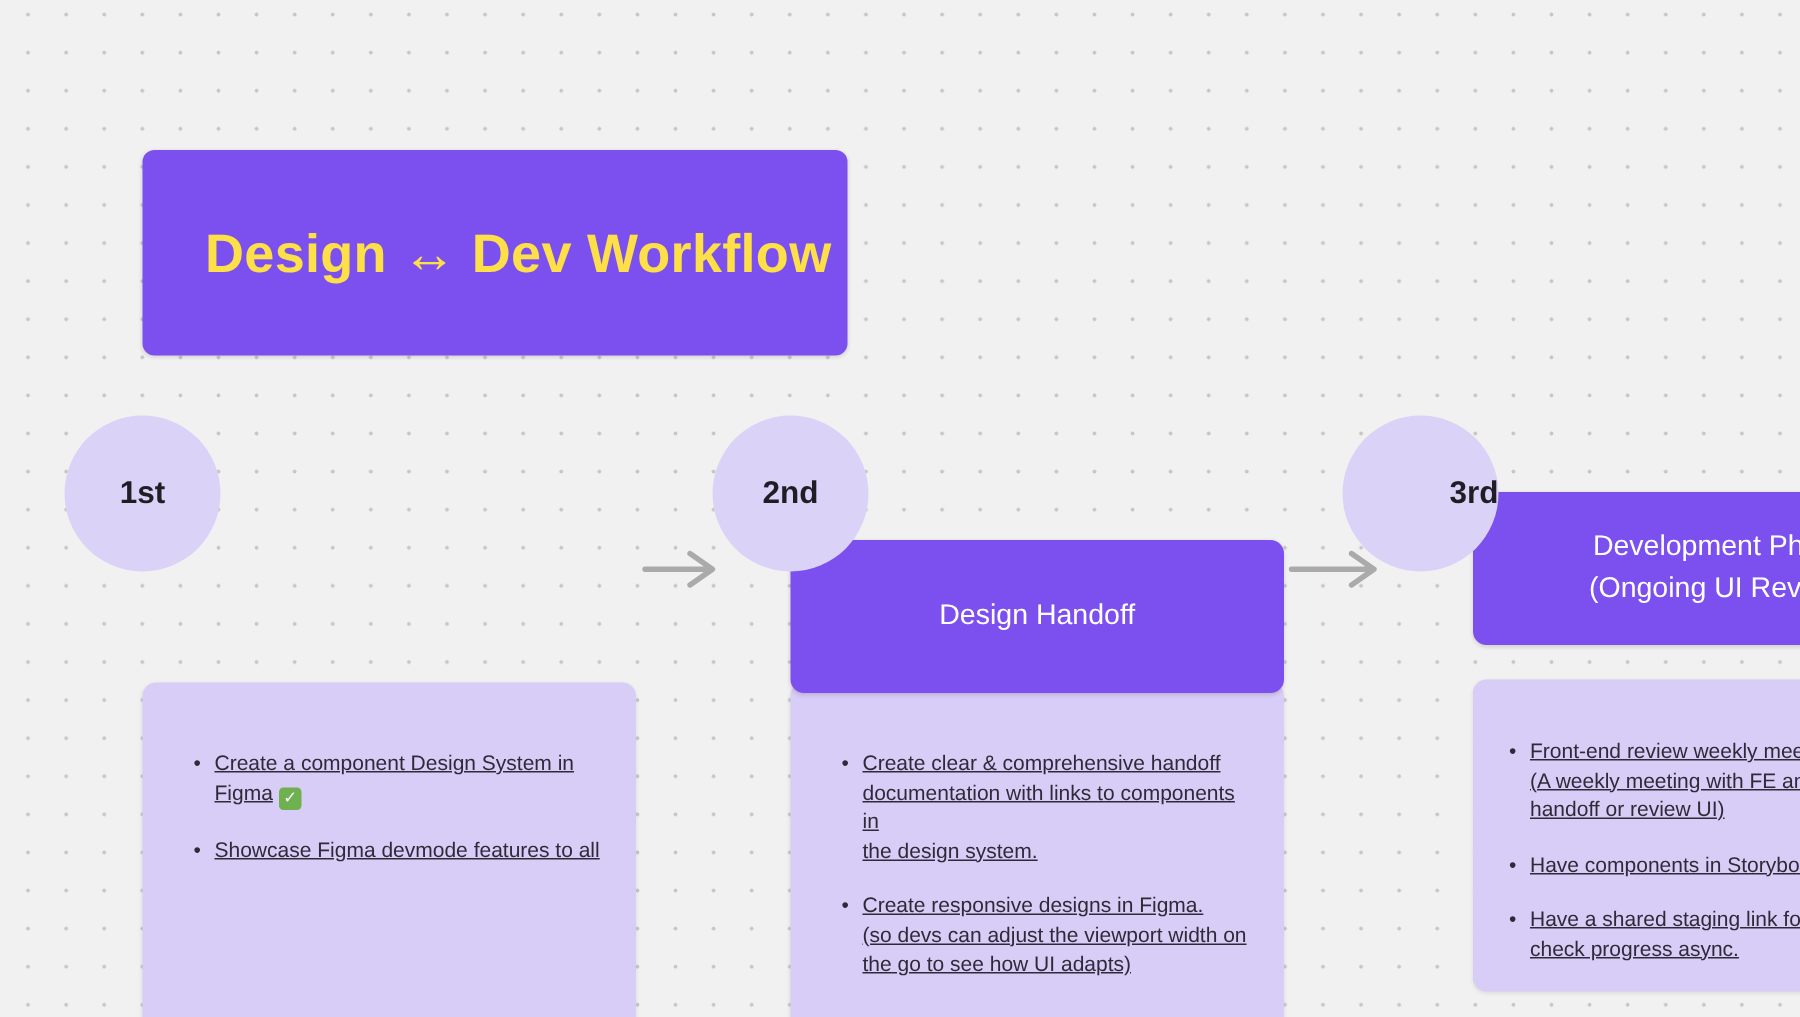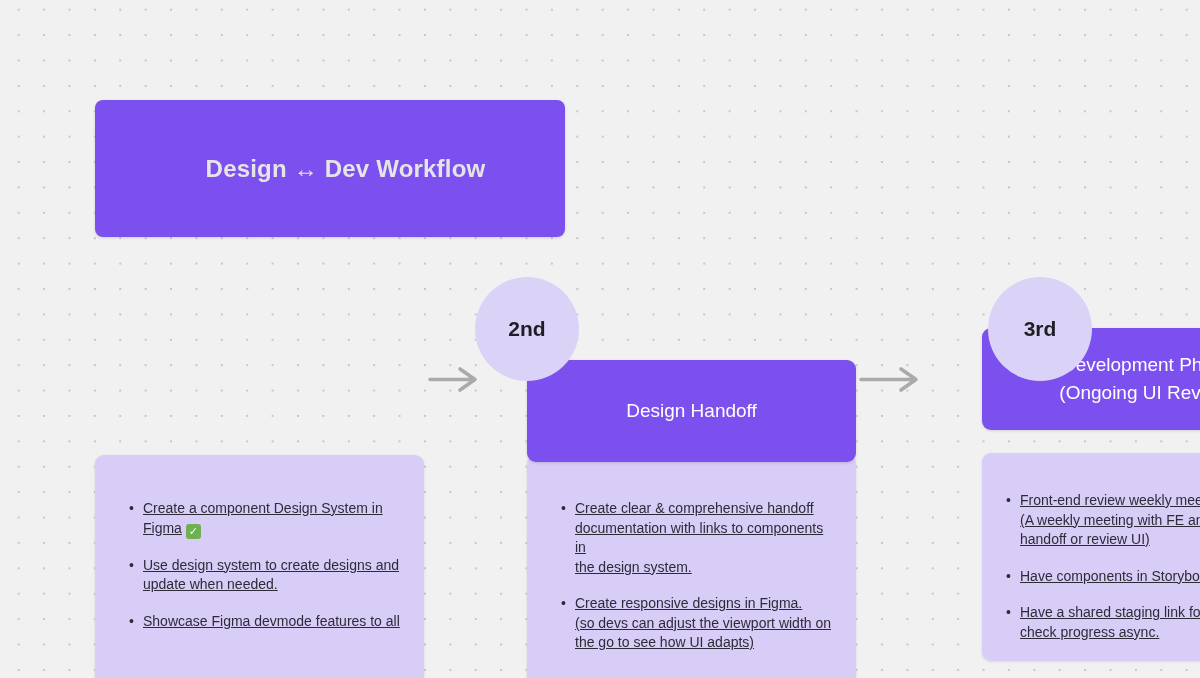--- a/index.html
+++ b/index.html
@@ -21,22 +21,22 @@
   .title-card {
     position: absolute;
     left: 95px; top: 100px;
     width: 470px; height: 137px;
     background: #7C50EF;
     border-radius: 8px;
     display: flex; align-items: center; justify-content: center;
     box-shadow: 0 1px 3px rgba(0,0,0,0.14);
   }
   .title-card .title-text {
-    color: #e5e5e5;
-    font-size: 24px;
+    color: #fde047;
+    font-size: 36px;
     font-weight: 600;
     letter-spacing: 0.2px;
     white-space: pre-line;
     text-align: center;
     margin-left: 31px;
   }
 
   .badge {
     position: absolute;
     width: 104px; height: 104px;
@@ -45,21 +45,21 @@
     display: flex; align-items: center; justify-content: center;
     z-index: 3;
   }
   .badge .badge-text {
     color: #1F1E25;
     font-size: 21px;
     font-weight: 700;
   }
   .badge-1 { left: 43px;  top: 277px; }
   .badge-2 { left: 475px; top: 277px; }
-  .badge-3 { left: 988px; top: 277px; }
+  .badge-3 { left: 895px; top: 277px; justify-content: flex-end; }
 
   .header-card {
     position: absolute;
     top: 328px;
     height: 102px;
     background: #7C50EF;
     border-radius: 9px;
     display: flex; align-items: center; justify-content: center;
     box-shadow: 0 1px 3px rgba(0,0,0,0.14);
     z-index: 2;
@@ -134,26 +134,27 @@
 </style>
 </head>
 <body>
 
 <div class="viewport">
 
   <div class="title-card">
     <div class="title-text">Design ↔ Dev Workflow</div>
   </div>
 
+  <div class="badge badge-1">
+    <span class="badge-text">1st</span>
+  </div>
   <div class="notes-card notes-1">
     <ul>
       <li><span>Create a component Design System in
 Figma</span><span class="check-icon">✓</span></li>
-      <li>Use design system to create designs and
-update when needed.</li>
       <li>Showcase Figma devmode features to all</li>
     </ul>
   </div>
 
   <svg class="flow-arrow arrow-1" width="56" height="30">
     <path d="M3 14.5 H46 M33 4 L48 14.5 L33 25" fill="none" stroke="#ABAAAA" stroke-width="3.6" stroke-linecap="round" stroke-linejoin="round"></path>
   </svg>
 
   <div class="badge badge-2">
     <span class="badge-text">2nd</span>

